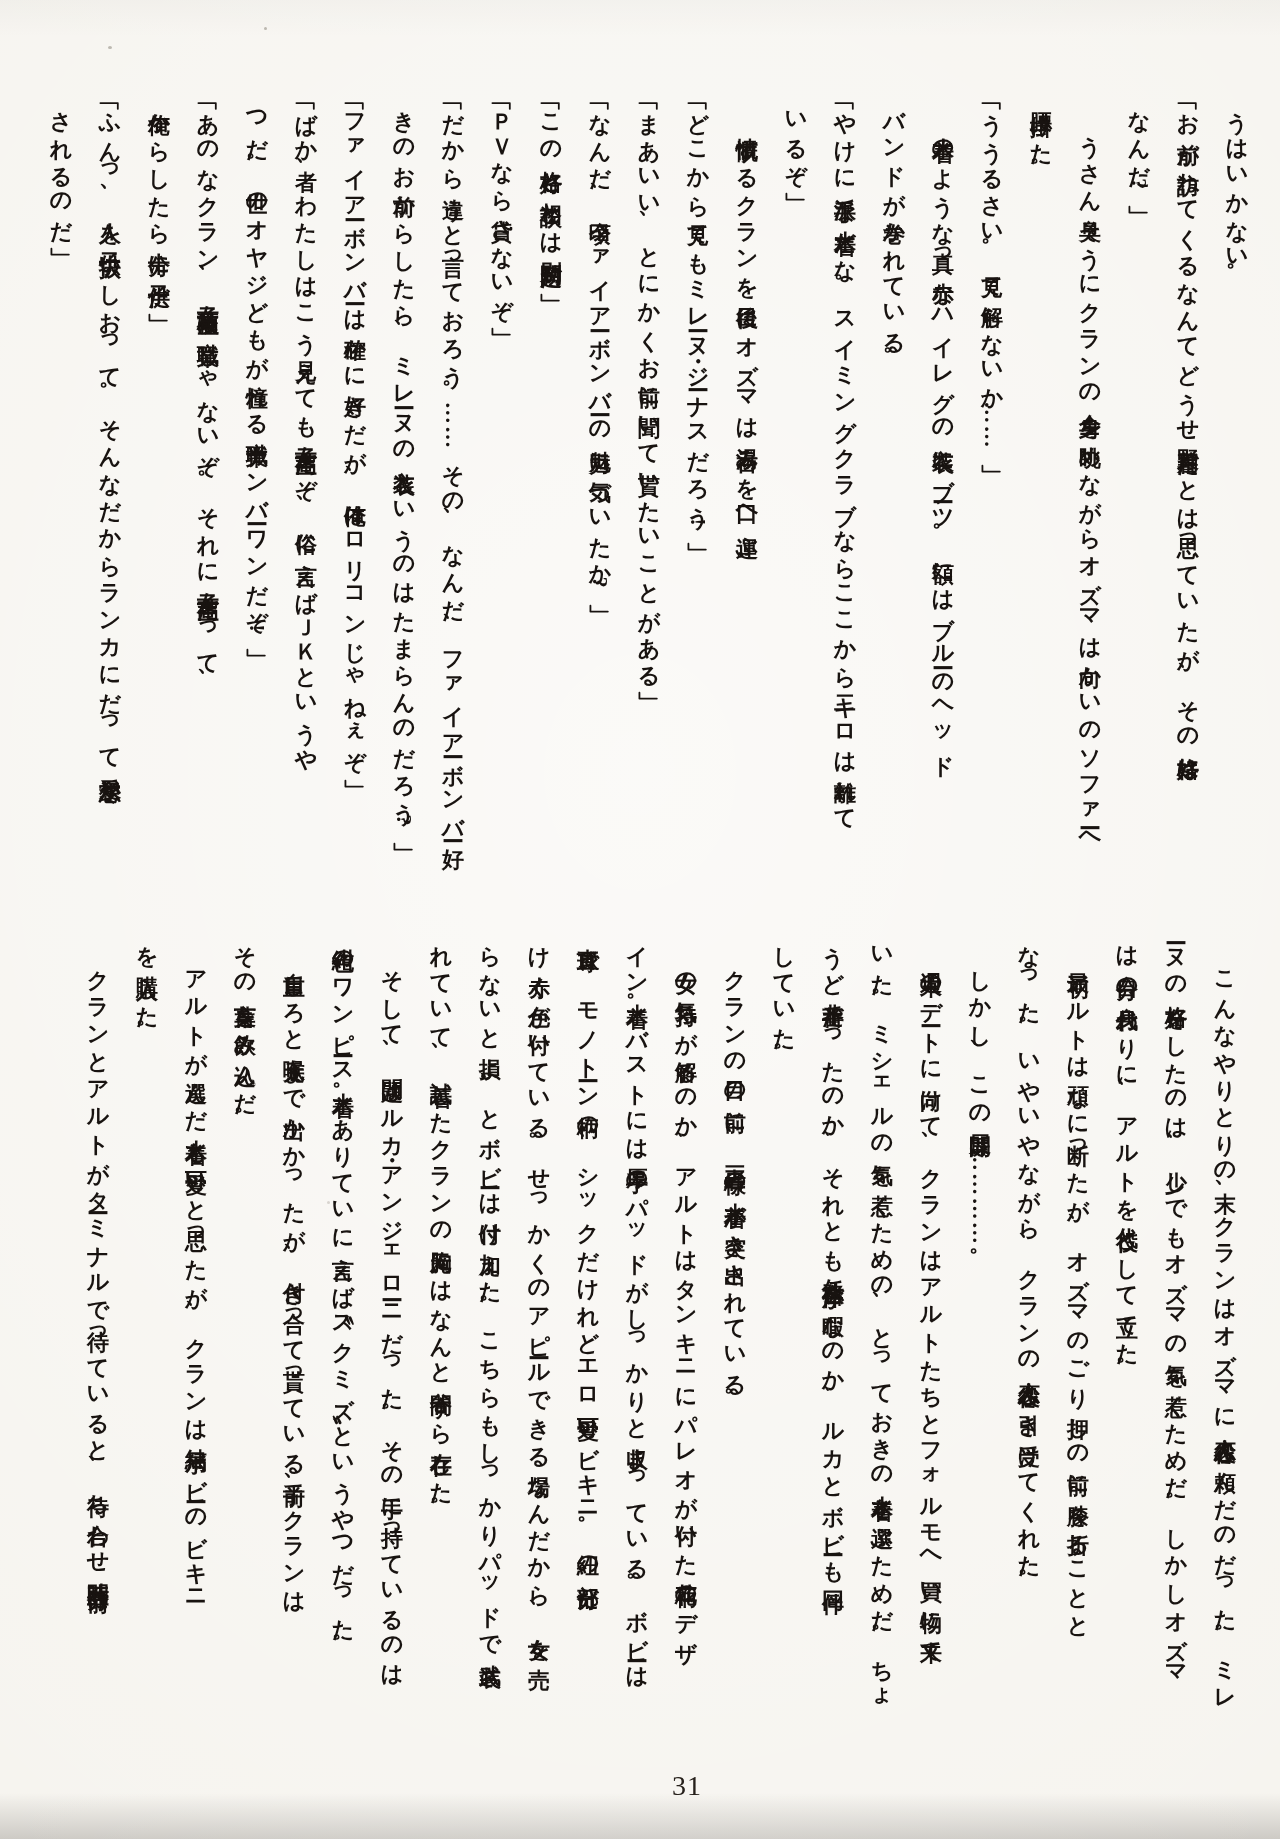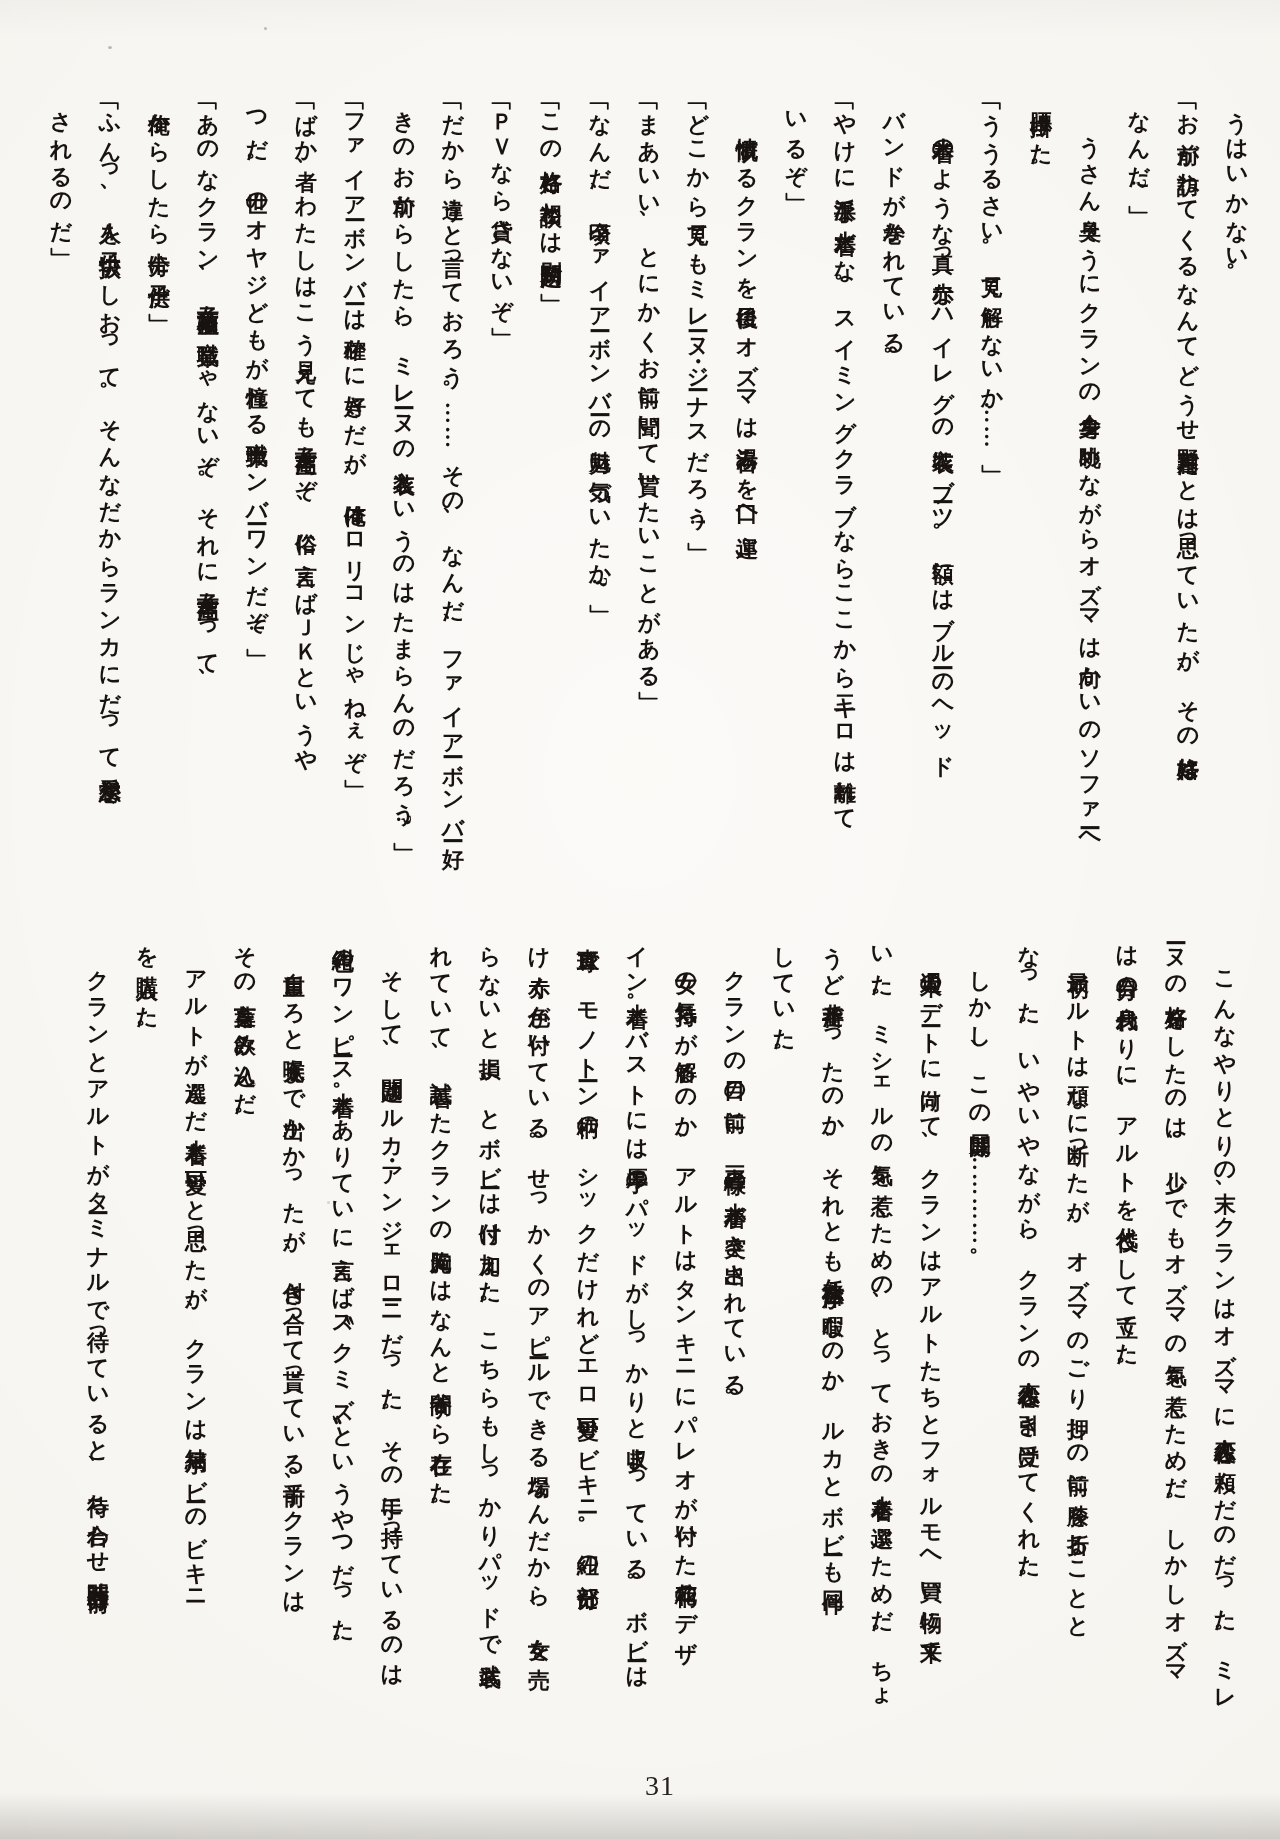--- a/index.html
+++ b/index.html
@@ -47,21 +47,21 @@
   #block-bottom {
     top: 931px;
     height: 814px;
     right: 42px;
   }
   .pageno {
     position: absolute;
     top: 1770px;
     left: 618px;
     width: 84px;
-    text-align: center;
+    text-align: right;
     font-size: 28px;
     letter-spacing: 1px;
     color: #26201b;
   }
   .speck {
     position: absolute;
     border-radius: 50%;
     background: #8d867c;
     opacity: 0.55;
   }

